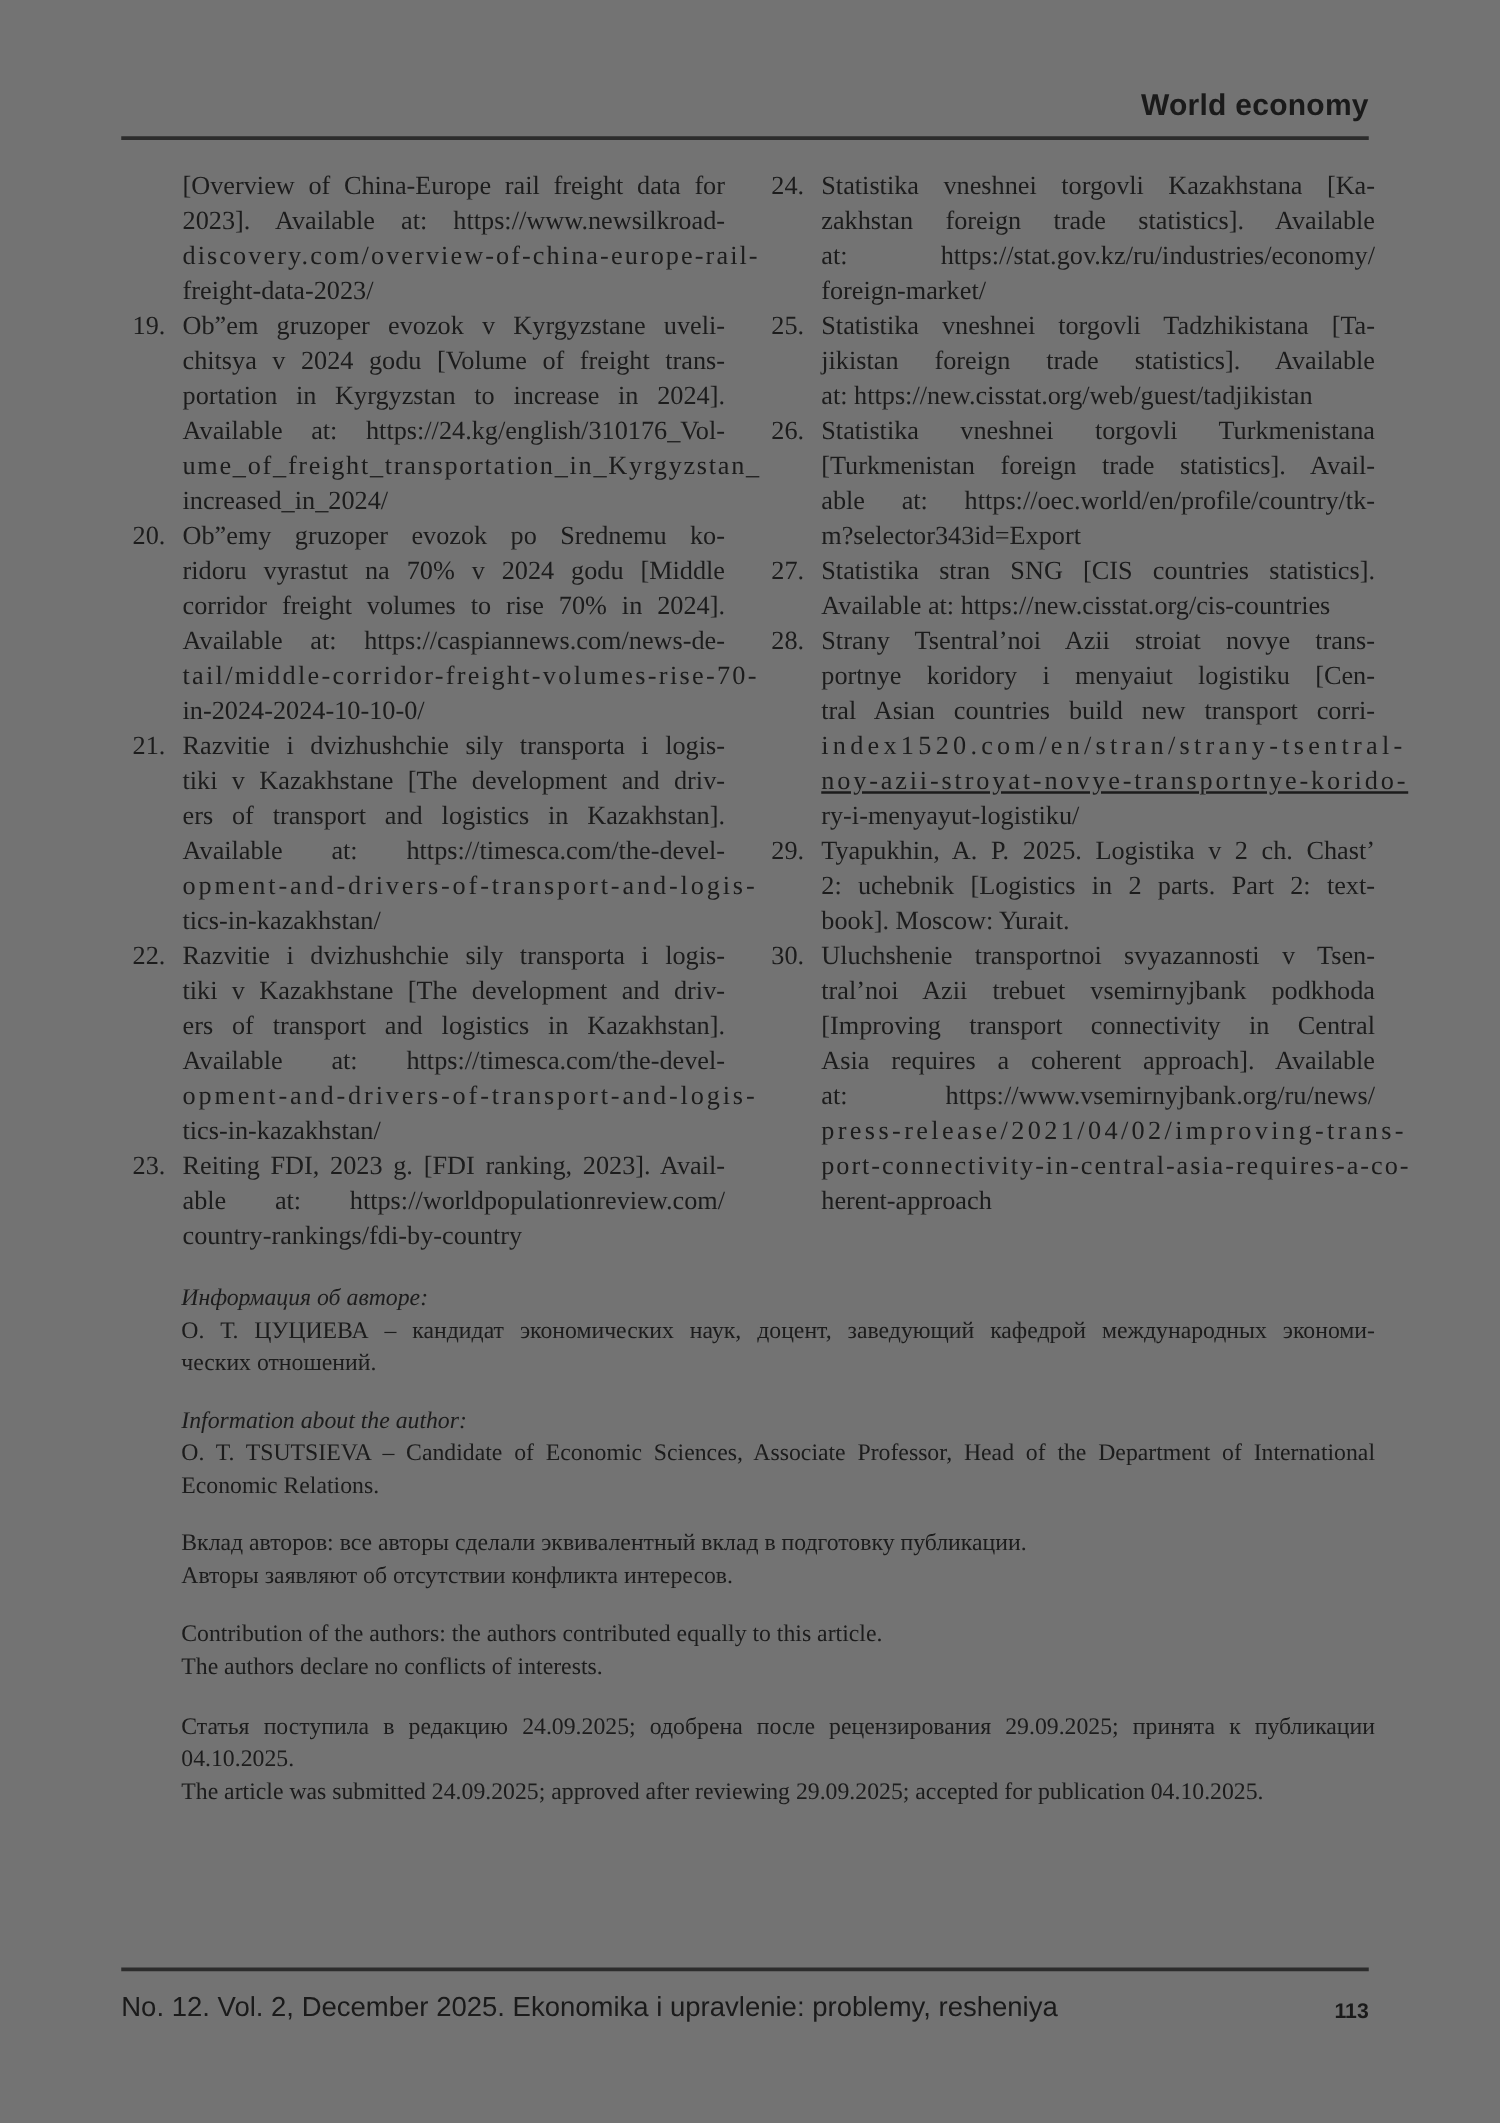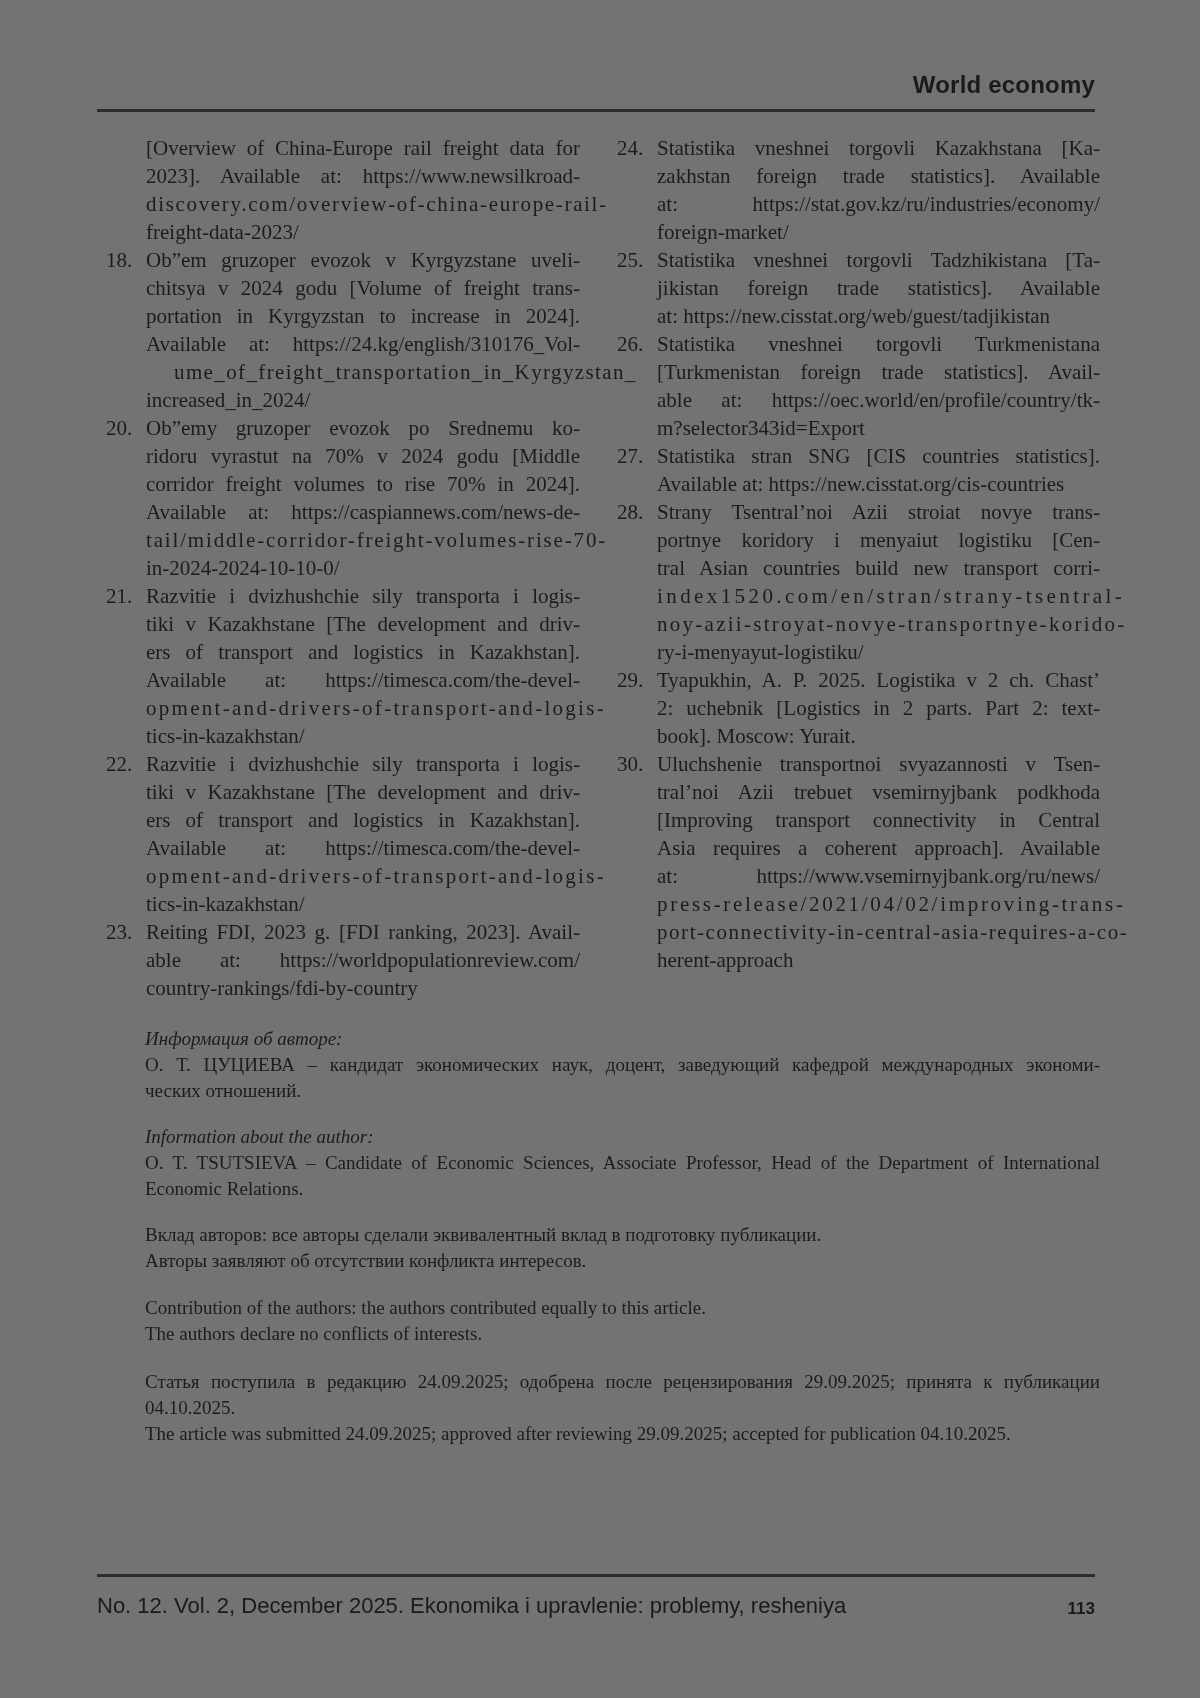--- a/index.html
+++ b/index.html
@@ -55,27 +55,27 @@
       <div class="ref">
         <span class="ref-num"></span>
         <div class="ref-body">
           <div class="line j">[Overview of China-Europe rail freight data for</div>
           <div class="line j">2023]. Available at: https://www.newsilkroad-</div>
           <div class="line j" style="letter-spacing: 1.66016px;"><span>discovery.com/overview-of-china-europe-rail-</span></div>
           <div class="line">freight-data-2023/</div>
         </div>
       </div>
       <div class="ref">
-        <span class="ref-num">18.</span>
+        <span class="ref-num">19.</span>
         <div class="ref-body">
           <div class="line j">Ob”em gruzoper evozok v Kyrgyzstane uveli-</div>
           <div class="line j">chitsya v 2024 godu [Volume of freight trans-</div>
           <div class="line j">portation in Kyrgyzstan to increase in 2024].</div>
           <div class="line j">Available at: https://24.kg/english/310176_Vol-</div>
-          <div class="line j" style="letter-spacing: 1.37926px; margin-left: 28px;"><span>ume_of_freight_transportation_in_Kyrgyzstan_</span></div>
+          <div class="line j" style="letter-spacing: 1.37926px;"><span>ume_of_freight_transportation_in_Kyrgyzstan_</span></div>
           <div class="line">increased_in_2024/</div>
         </div>
       </div>
       <div class="ref">
         <span class="ref-num">20.</span>
         <div class="ref-body">
           <div class="line j">Ob”emy gruzoper evozok po Srednemu ko-</div>
           <div class="line j">ridoru vyrastut na 70% v 2024 godu [Middle</div>
           <div class="line j">corridor freight volumes to rise 70% in 2024].</div>
           <div class="line j">Available at: https://caspiannews.com/news-de-</div>
@@ -148,21 +148,21 @@
           <div class="line">Available at: https://new.cisstat.org/cis-countries</div>
         </div>
       </div>
       <div class="ref">
         <span class="ref-num">28.</span>
         <div class="ref-body">
           <div class="line j">Strany Tsentral’noi Azii stroiat novye trans-</div>
           <div class="line j">portnye koridory i menyaiut logistiku [Cen-</div>
           <div class="line j">tral Asian countries build new transport corri-</div>
           <div class="line j" style="letter-spacing: 3.40666px;"><span>index1520.com/en/stran/strany-tsentral-</span></div>
-          <div class="line j" style="letter-spacing: 2.26817px;"><span>noy-azii-stroyat-novye-transportnye-korido-</span></div>
+          <div class="line j" style="letter-spacing: 2.26817px; text-decoration: underline;"><span>noy-azii-stroyat-novye-transportnye-korido-</span></div>
           <div class="line">ry-i-menyayut-logistiku/</div>
         </div>
       </div>
       <div class="ref">
         <span class="ref-num">29.</span>
         <div class="ref-body">
           <div class="line j">Tyapukhin, A. P. 2025. Logistika v 2 ch. Chast’</div>
           <div class="line j">2: uchebnik [Logistics in 2 parts. Part 2: text-</div>
           <div class="line">book]. Moscow: Yurait.</div>
         </div>

